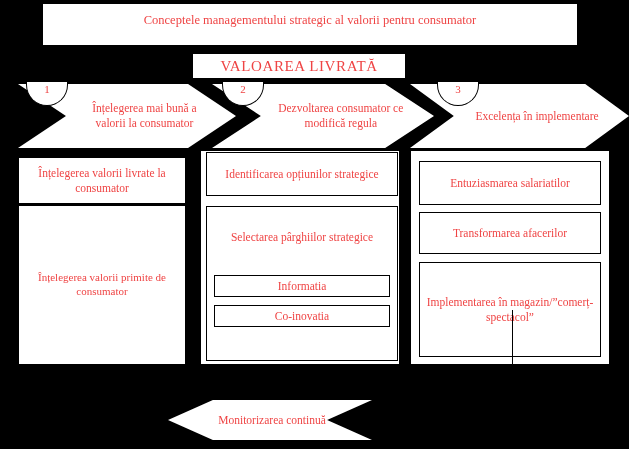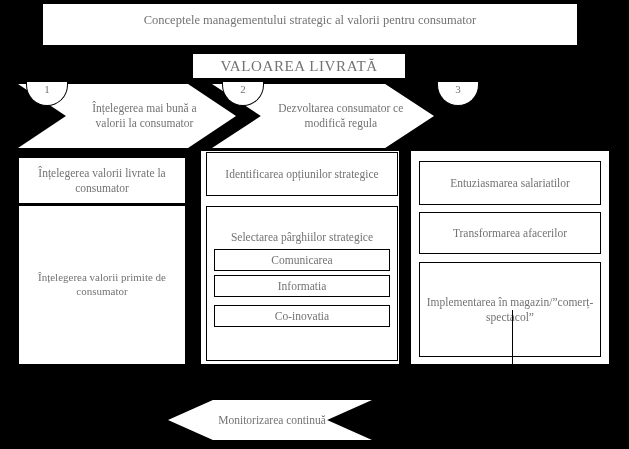--- a/index.html
+++ b/index.html
@@ -7,21 +7,21 @@
     padding: 0;
     background: #000000;
   }
   #canvas {
     position: relative;
     width: 629px;
     height: 449px;
     background: #000000;
     overflow: hidden;
     font-family: "Liberation Serif", "DejaVu Serif", serif;
-    color: #737373;
+    color: #ef4444;
   }
   .box {
     position: absolute;
     background: #ffffff;
     border: 1px solid #000000;
     box-sizing: border-box;
     display: flex;
     align-items: center;
     justify-content: center;
     text-align: center;
@@ -155,20 +155,23 @@
   <div class="box" id="subtitle-box">
     <span>VALOAREA LIVRATĂ</span>
   </div>
 
   <div class="chev" id="chev-1">
     <span class="chev-label">Înțelegerea mai bună a valorii la consumator</span>
   </div>
   <div class="chev" id="chev-2">
     <span class="chev-label">Dezvoltarea consumator ce modifică regula</span>
   </div>
+  <div class="chev" id="chev-3">
+    <span class="chev-label">Excelența în implementare</span>
+  </div>
 
   <div class="step-badge" id="badge-1">
     <span>1</span>
   </div>
   <div class="step-badge" id="badge-2">
     <span>2</span>
   </div>
   <div class="step-badge" id="badge-3">
     <span>3</span>
   </div>
@@ -180,23 +183,20 @@
     <span>Înțelegerea valorii primite  de consumator</span>
   </div>
 
   <div id="col-mid-outer"></div>
   <div class="box" id="col-mid-a">
     <span>Identificarea opțiunilor strategice</span>
   </div>
   <div class="box" id="col-mid-b"></div>
   <div id="mid-b-title">Selectarea pârghiilor strategice</div>
 
-  <div class="lever" id="lever-0">
-    <span>Comunicarea</span>
-  </div>
   <div class="lever" id="lever-1">
     <span>Informatia</span>
   </div>
   <div class="lever" id="lever-2">
     <span>Co-inovatia</span>
   </div>
 
   <div id="col-right-outer"></div>
   <div class="right-item" id="right-0">
     <span>Entuziasmarea salariatilor</span>

